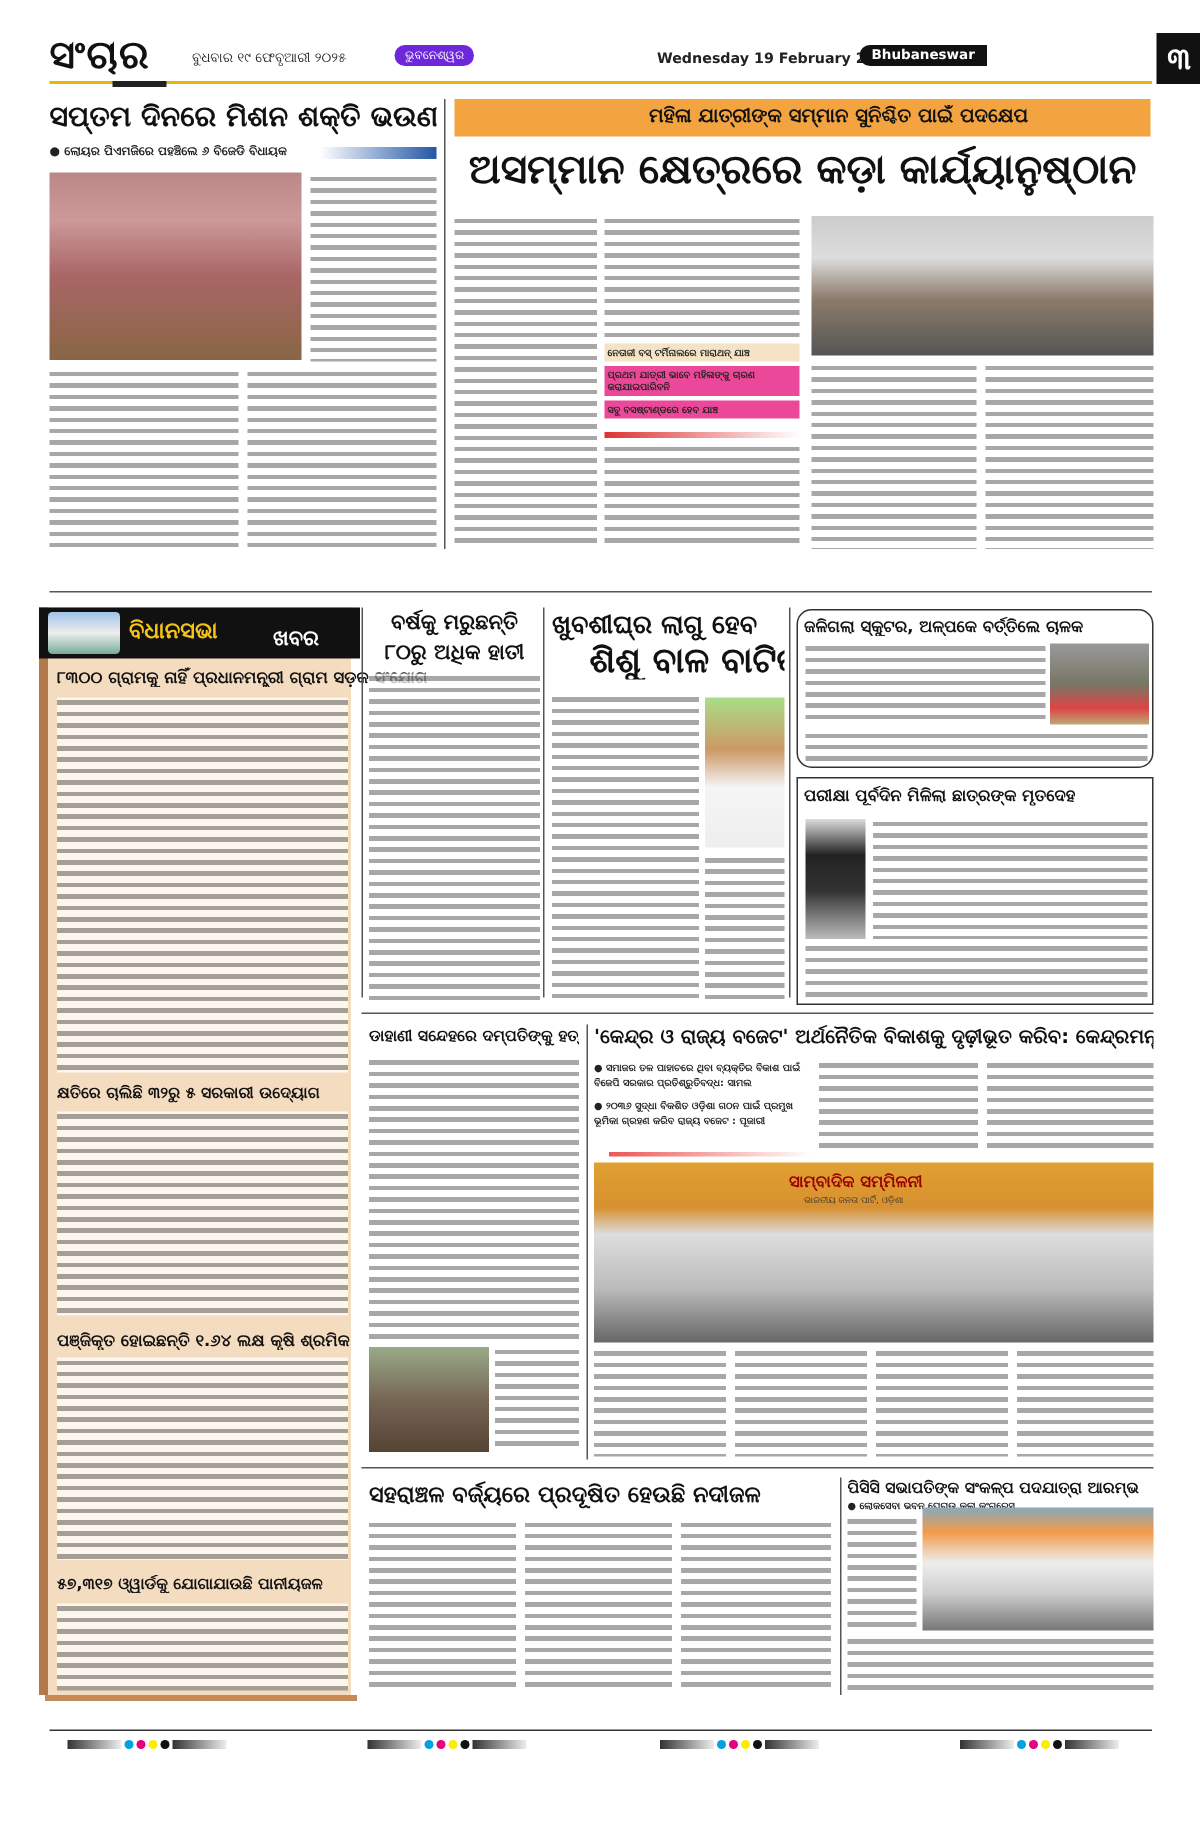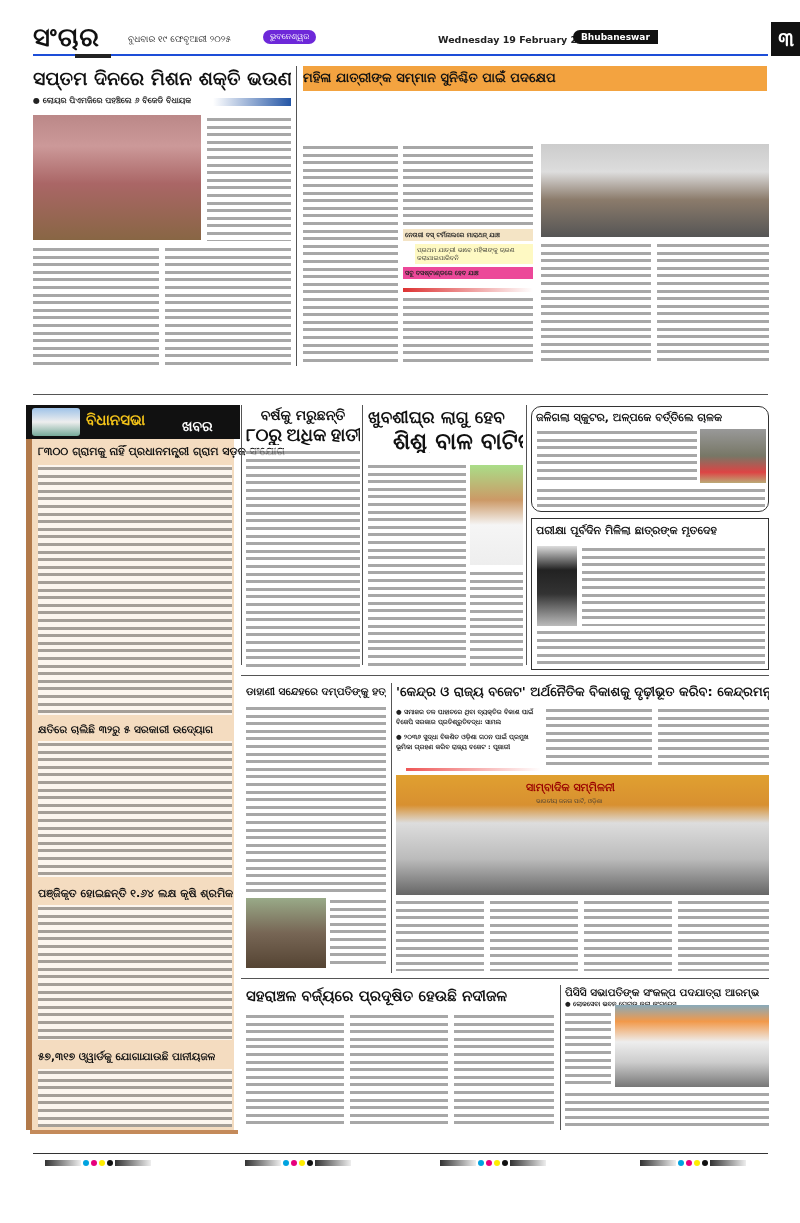--- a/index.html
+++ b/index.html
@@ -1,18 +1,18 @@
 <!DOCTYPE html>
 <html><head>
 <meta charset="utf-8">
 <style>
 *{box-sizing:border-box;margin:0;padding:0}
 body{width:800px;height:1223px;background:#fff;font-family:"DejaVu Sans",sans-serif;position:relative;overflow:hidden;color:#222}
 .abs{position:absolute}
-.masthead{left:33px;top:18px;width:735px;height:38px;border-bottom:2px solid #1d4ed8}
+.masthead{left:33px;top:18px;width:735px;height:38px;border-bottom:2px solid #eab308}
 .logo{left:0;top:4px;font-size:26px;font-weight:bold;color:#111;font-family:"DejaVu Serif",serif;letter-spacing:1px}
 .logo-sub{left:42px;top:36px;width:36px;height:4px;background:#222}
 .dateor{left:95px;top:16px;font-size:9px;color:#222}
 .cityor{left:230px;top:12px;font-size:8px;background:#6d28d9;color:#fff;border-radius:8px;padding:2px 7px}
 .dateen{left:405px;top:16px;font-size:9.5px;font-weight:bold;color:#222}
 .cityen{left:540px;top:12px;font-size:9px;font-weight:bold;background:#111;color:#fff;border-radius:8px 0 0 8px;padding:2px 8px}
 .pageno{left:738px;top:4px;width:30px;height:34px;background:#111;color:#fff;font-size:20px;font-weight:bold;text-align:center;line-height:34px}
 .txt{font-size:5.6px;line-height:7.6px;color:#444;text-align:justify;overflow:hidden}
 .txt::after{content:""}
 .lines{background:repeating-linear-gradient(#fff 0,#fff 2px,#8a8a8a 2px,#8a8a8a 5px,#fff 5px,#fff 7.6px);opacity:.75}
@@ -44,26 +44,27 @@
   <div class="abs" style="left:180px;top:34px;width:78px;height:8px;background:linear-gradient(90deg,#fff,#2456a6);"></div>
   <div class="abs photo" style="left:0;top:51px;width:168px;height:125px;background:linear-gradient(180deg,#b88 0%,#c99 25%,#a66 55%,#864 100%);"></div>
   <div class="abs txt lines" style="left:174px;top:52px;width:84px;height:125px;"><span style="opacity:0;">ଦେଇଗା ସହ ସରକାର ତୁରନ୍ତ ଏ ଦିଗରେ ପଦକ୍ଷେପ ନେବାକୁ ଦାବି କରିଛନ୍ତି। ବିଧାୟକ ପ୍ରତାପ କେଶରୀ ଦେବ, ବିଧାୟକ ପ୍ରତାପ ସାହୁ, ଅରୁଣ ସାହୁ ଉପସ୍ଥିତ ଥିଲେ।</span></div>
   <div class="abs txt lines" style="left:0;top:182px;width:126px;height:120px;"><span style="opacity:0;">ଭୁବନେଶ୍ୱର,୧୮ା୨(ସଂବାଦ ବ୍ୟୁରୋ): ଲୋୟର ପିଏମଜିରେ ମିଶନ ଶକ୍ତି ଭଉଣୀମାନେ ବିଭିନ୍ନ ଦାବିକୁ ନେଇ ଧାରଣାରେ ବସିଛନ୍ତି।</span></div>
   <div class="abs txt lines" style="left:132px;top:182px;width:126px;height:120px;"></div>
 </div>
 <div class="abs vrule" style="left:296px;top:66px;height:300px;"></div>
 
 <div class="abs" style="left:303px;top:66px;width:466px;height:303px;">
   <div class="abs" style="left:0;top:0;width:464px;height:25px;background:#f3a340;"></div>
-  <div class="abs h1" style="left:0;top:4px;width:464px;font-size:13px;">ମହିଳା ଯାତ୍ରୀଙ୍କ ସମ୍ମାନ ସୁନିଶ୍ଚିତ ପାଇଁ ପଦକ୍ଷେପ</div>
+  <div class="abs h1" style="left:0;top:4px;width:464px;text-align:center;font-size:13px;padding-left:48px;">ମହିଳା ଯାତ୍ରୀଙ୍କ ସମ୍ମାନ ସୁନିଶ୍ଚିତ ପାଇଁ ପଦକ୍ଷେପ</div>
+  <div class="abs h1" style="left:0;top:28px;width:464px;text-align:center;font-size:27px;line-height:40px;">ଅସମ୍ମାନ କ୍ଷେତ୍ରରେ କଡ଼ା କାର୍ଯ୍ୟାନୁଷ୍ଠାନ</div>
   <div class="abs txt lines" style="left:0;top:78px;width:95px;height:222px;"><span style="opacity:0;">କଟକ,୧୮ା୨(ସଂବାଦ ବ୍ୟୁରୋ): ଓଡ଼ିଶାରେ ଯାତ୍ରୀବାହୀ ବସ୍ ରେ ମହିଳା ଯାତ୍ରୀଙ୍କ ସୁରକ୍ଷା ଓ ସମ୍ମାନ ପାଇଁ ପରିବହନ ବିଭାଗ ପକ୍ଷରୁ ପଦକ୍ଷେପ ନିଆଯାଇଛି।</span></div>
   <div class="abs txt lines" style="left:100px;top:78px;width:130px;height:82px;"><span style="opacity:0;">ଯାତ୍ରୀଙ୍କ ପ୍ରତି ବସ୍ କର୍ମଚାରୀ କିଭଳି ବ୍ୟବହାର କରିବେ ତାହା ଉପରେ ତାଲିମ ଦିଆଯିବ।</span></div>
   <div class="abs" style="left:100px;top:163px;width:130px;">
     <div style="font-size:6.4px;font-weight:bold;background:#f4e4c5;padding:2px;margin-bottom:3px;">ନେତାଜୀ ବସ୍ ଟର୍ମିନାଲରେ ମାରାଥନ୍ ଯାଞ୍ଚ</div>
-    <div style="font-size:6.4px;font-weight:normal;background:#fef9c3;padding:2px;margin-bottom:3px;white-space:normal;margin-left:12px;">ପ୍ରଥମ ଯାତ୍ରୀ ଭାବେ ମହିଳାଙ୍କୁ ଚାରଣ କରାଯାଇପାରିବନି</div>
+    <div style="font-size:6.4px;font-weight:bold;background:#ec4899;padding:2px;margin-bottom:3px;white-space:normal;">ପ୍ରଥମ ଯାତ୍ରୀ ଭାବେ ମହିଳାଙ୍କୁ ଚାରଣ କରାଯାଇପାରିବନି</div>
     <div style="font-size:6.4px;font-weight:bold;background:#ec4899;padding:2px;">ସବୁ ବସଷ୍ଟାଣ୍ଡରେ ହେବ ଯାଞ୍ଚ</div>
   </div>
   <div class="abs" style="left:100px;top:222px;width:130px;height:4px;background:linear-gradient(90deg,#d33,#fff);"></div>
   <div class="abs txt lines" style="left:100px;top:230px;width:130px;height:70px;"></div>
   <div class="abs photo" style="left:238px;top:78px;width:228px;height:93px;background:linear-gradient(180deg,#ccc 0%,#ddd 30%,#8b7b6b 60%,#555 100%);"></div>
   <div class="abs txt lines" style="left:238px;top:176px;width:110px;height:124px;"><span style="opacity:0;">ବିଭିନ୍ନ ବସ୍ ଷ୍ଟାଣ୍ଡରେ ଯାଞ୍ଚ ଅଭିଯାନ ଚାଲିଛି। ମହିଳାଙ୍କ ପ୍ରତି ଅସଦାଚରଣ କଲେ ଦୃଢ଼ କାର୍ଯ୍ୟାନୁଷ୍ଠାନ ନିଆଯିବ।</span></div>
   <div class="abs txt lines" style="left:354px;top:176px;width:112px;height:124px;"></div>
 </div>
 <div class="abs hrule" style="left:33px;top:394px;width:735px;"></div>
 
@@ -80,21 +81,21 @@
   <div class="abs txt lines" style="left:6px;top:500px;width:194px;height:135px;"><span style="opacity:0;">ଚଳିତ ବର୍ଷ ଜାନୁଆରୀ ଶେଷ ସୁଦ୍ଧା ରାଜ୍ୟରେ ଓଡ଼ିଶା ଭୋଠାବାଡ଼ି ଓ ଅନ୍ୟାନ୍ୟ ନିର୍ମାଣ ଶ୍ରମିକ କଲ୍ୟାଣ ବୋର୍ଡ ଅଧୀନରେ ୪୫.୪୫ ଲକ୍ଷ ନିର୍ମାଣ ଶ୍ରମିକ ପଞ୍ଜିକୃତ ହୋଇଛନ୍ତି। ୨୦୨୪ ବର୍ଷରେ ୧୦୩୩ ଜଣ ପିଲାଙ୍କୁ ଆବାସ ଯୋଜନାରେ ୭୦,୧୪୨ ଜଣ ପ୍ରବାସୀ ଶ୍ରମିକଙ୍କୁ କିଛି ପ୍ରଦାନ କରାଯାଇଛି ବୋଲି ମନ୍ତ୍ରୀ ଶ୍ରୀ ସିଂହଦେଓ ସୂଚନା ଦେଇଛନ୍ତି।</span></div>
   <div class="abs h1" style="left:6px;top:645px;font-size:10.5px;">୫୭,୩୧୭ ଓ୍ୱାର୍ଡକୁ ଯୋଗାଯାଉଛି ପାନୀୟଜଳ</div>
   <div class="abs txt lines" style="left:6px;top:664px;width:194px;height:58px;"><span style="opacity:0;">ରାଜ୍ୟରେ ଥିବା ୫୭,୩୧୭ ଓ୍ୱାର୍ଡରେ ପାଇପ୍ ଜଳ ଯୋଗାଣ ବ୍ୟବସ୍ଥା କରାଯାଇଛି। ଜଳ ଜୀବନ ମିଶନ ଅଧୀନରେ ଗ୍ରାମାଞ୍ଚଳରେ ଘରକୁ ଘର ପାଇପ୍ ଜଳ ସଂଯୋଗ ଦିଆଯାଉଛି। ୨୦୨୬ ସୁଦ୍ଧା ସମସ୍ତ ଘରକୁ ପାନୀୟଜଳ ଯୋଗାଇ ଦିଆଯିବ।</span></div>
 </div>
 <div class="abs" style="left:30px;top:1130px;width:208px;height:4px;background:#c48a5a;"></div>
 
 <div class="abs vrule" style="left:241px;top:405px;height:260px;"></div>
 
 <div class="abs" style="left:246px;top:405px;width:114px;height:265px;">
   <div class="h1" style="font-size:14px;text-align:center;line-height:20px;">ବର୍ଷକୁ ମରୁଛନ୍ତି</div>
-  <div class="h1" style="font-size:18px;text-align:right;line-height:20px;font-family:Liberation Serif, serif;">୮୦ରୁ ଅଧିକ ହାତୀ</div>
+  <div class="h1" style="font-size:14px;text-align:center;line-height:20px;">୮୦ରୁ ଅଧିକ ହାତୀ</div>
   <div class="abs txt lines" style="left:0;top:44px;width:114px;height:218px;"><span style="opacity:0;">ଭୁବନେଶ୍ୱର,୧୮ା୨(ସଂବାଦ ବ୍ୟୁରୋ): ରାଜ୍ୟରେ ଚିନ୍ତା ବଢ଼ାଉଛି ହାତୀ ମୃତ୍ୟୁ ସଂଖ୍ୟା। ପ୍ରତିବର୍ଷ ପାଖାପାଖି ୮୧ ହାତୀଙ୍କର ମୃତ୍ୟୁ ହେଉଥିବା ନେଇ ସୂଚନା ଦେଇଛନ୍ତି ରାଜ୍ୟ ସରକାର। ବିଧାନସଭାରେ ବିଜେଡି ବିଧାୟକଙ୍କ ପ୍ରଶ୍ନର ଉତ୍ତରରେ ବନ ଓ ପରିବେଶ ମନ୍ତ୍ରୀ ଏହି ସୂଚନା ଦେଇଛନ୍ତି।</span></div>
 </div>
 <div class="abs vrule" style="left:362px;top:405px;height:260px;"></div>
 
 <div class="abs" style="left:368px;top:405px;width:155px;height:265px;">
   <div class="h1" style="font-size:17px;line-height:24px;">ଖୁବଶୀଘ୍ର ଲାଗୁ ହେବ</div>
   <div class="h1" style="font-size:23px;line-height:24px;margin-left:25px;">ଶିଶୁ ବାଳ ବାଟିକା-୩</div>
   <div class="abs txt lines" style="left:0;top:58px;width:98px;height:205px;"><span style="opacity:0;">ଭୁବନେଶ୍ୱର,୧୮ା୨(ସଂବାଦ ବ୍ୟୁରୋ): ଆସନ୍ତା ଶିକ୍ଷାବର୍ଷରେ ୪୫ ହଜାର ପ୍ରାଥମିକ ବିଦ୍ୟାଳୟରେ ଖୋଲାଯିବ ଶିଶୁ ବାଳ ବାଟିକା ୩। ସୋମବାର ୨୦୨୫-୨୬ ଶିକ୍ଷା ବର୍ଷ ପାଇଁ ଏହି ନିଷ୍ପତ୍ତି ନିଆଯାଇଛି। ଗଣଶିକ୍ଷା ମନ୍ତ୍ରୀ ନିତ୍ୟାନନ୍ଦ ଗଣ୍ଡ ବିଧାନସଭାରେ ଏ ସୂଚନା ଦେଇଛନ୍ତି।</span></div>
   <div class="abs photo" style="left:102px;top:60px;width:53px;height:100px;background:linear-gradient(180deg,#ad8 0%,#c96 35%,#f5f5f5 60%,#eee 100%);"></div>
   <div class="abs txt lines" style="left:102px;top:165px;width:53px;height:98px;"></div>

